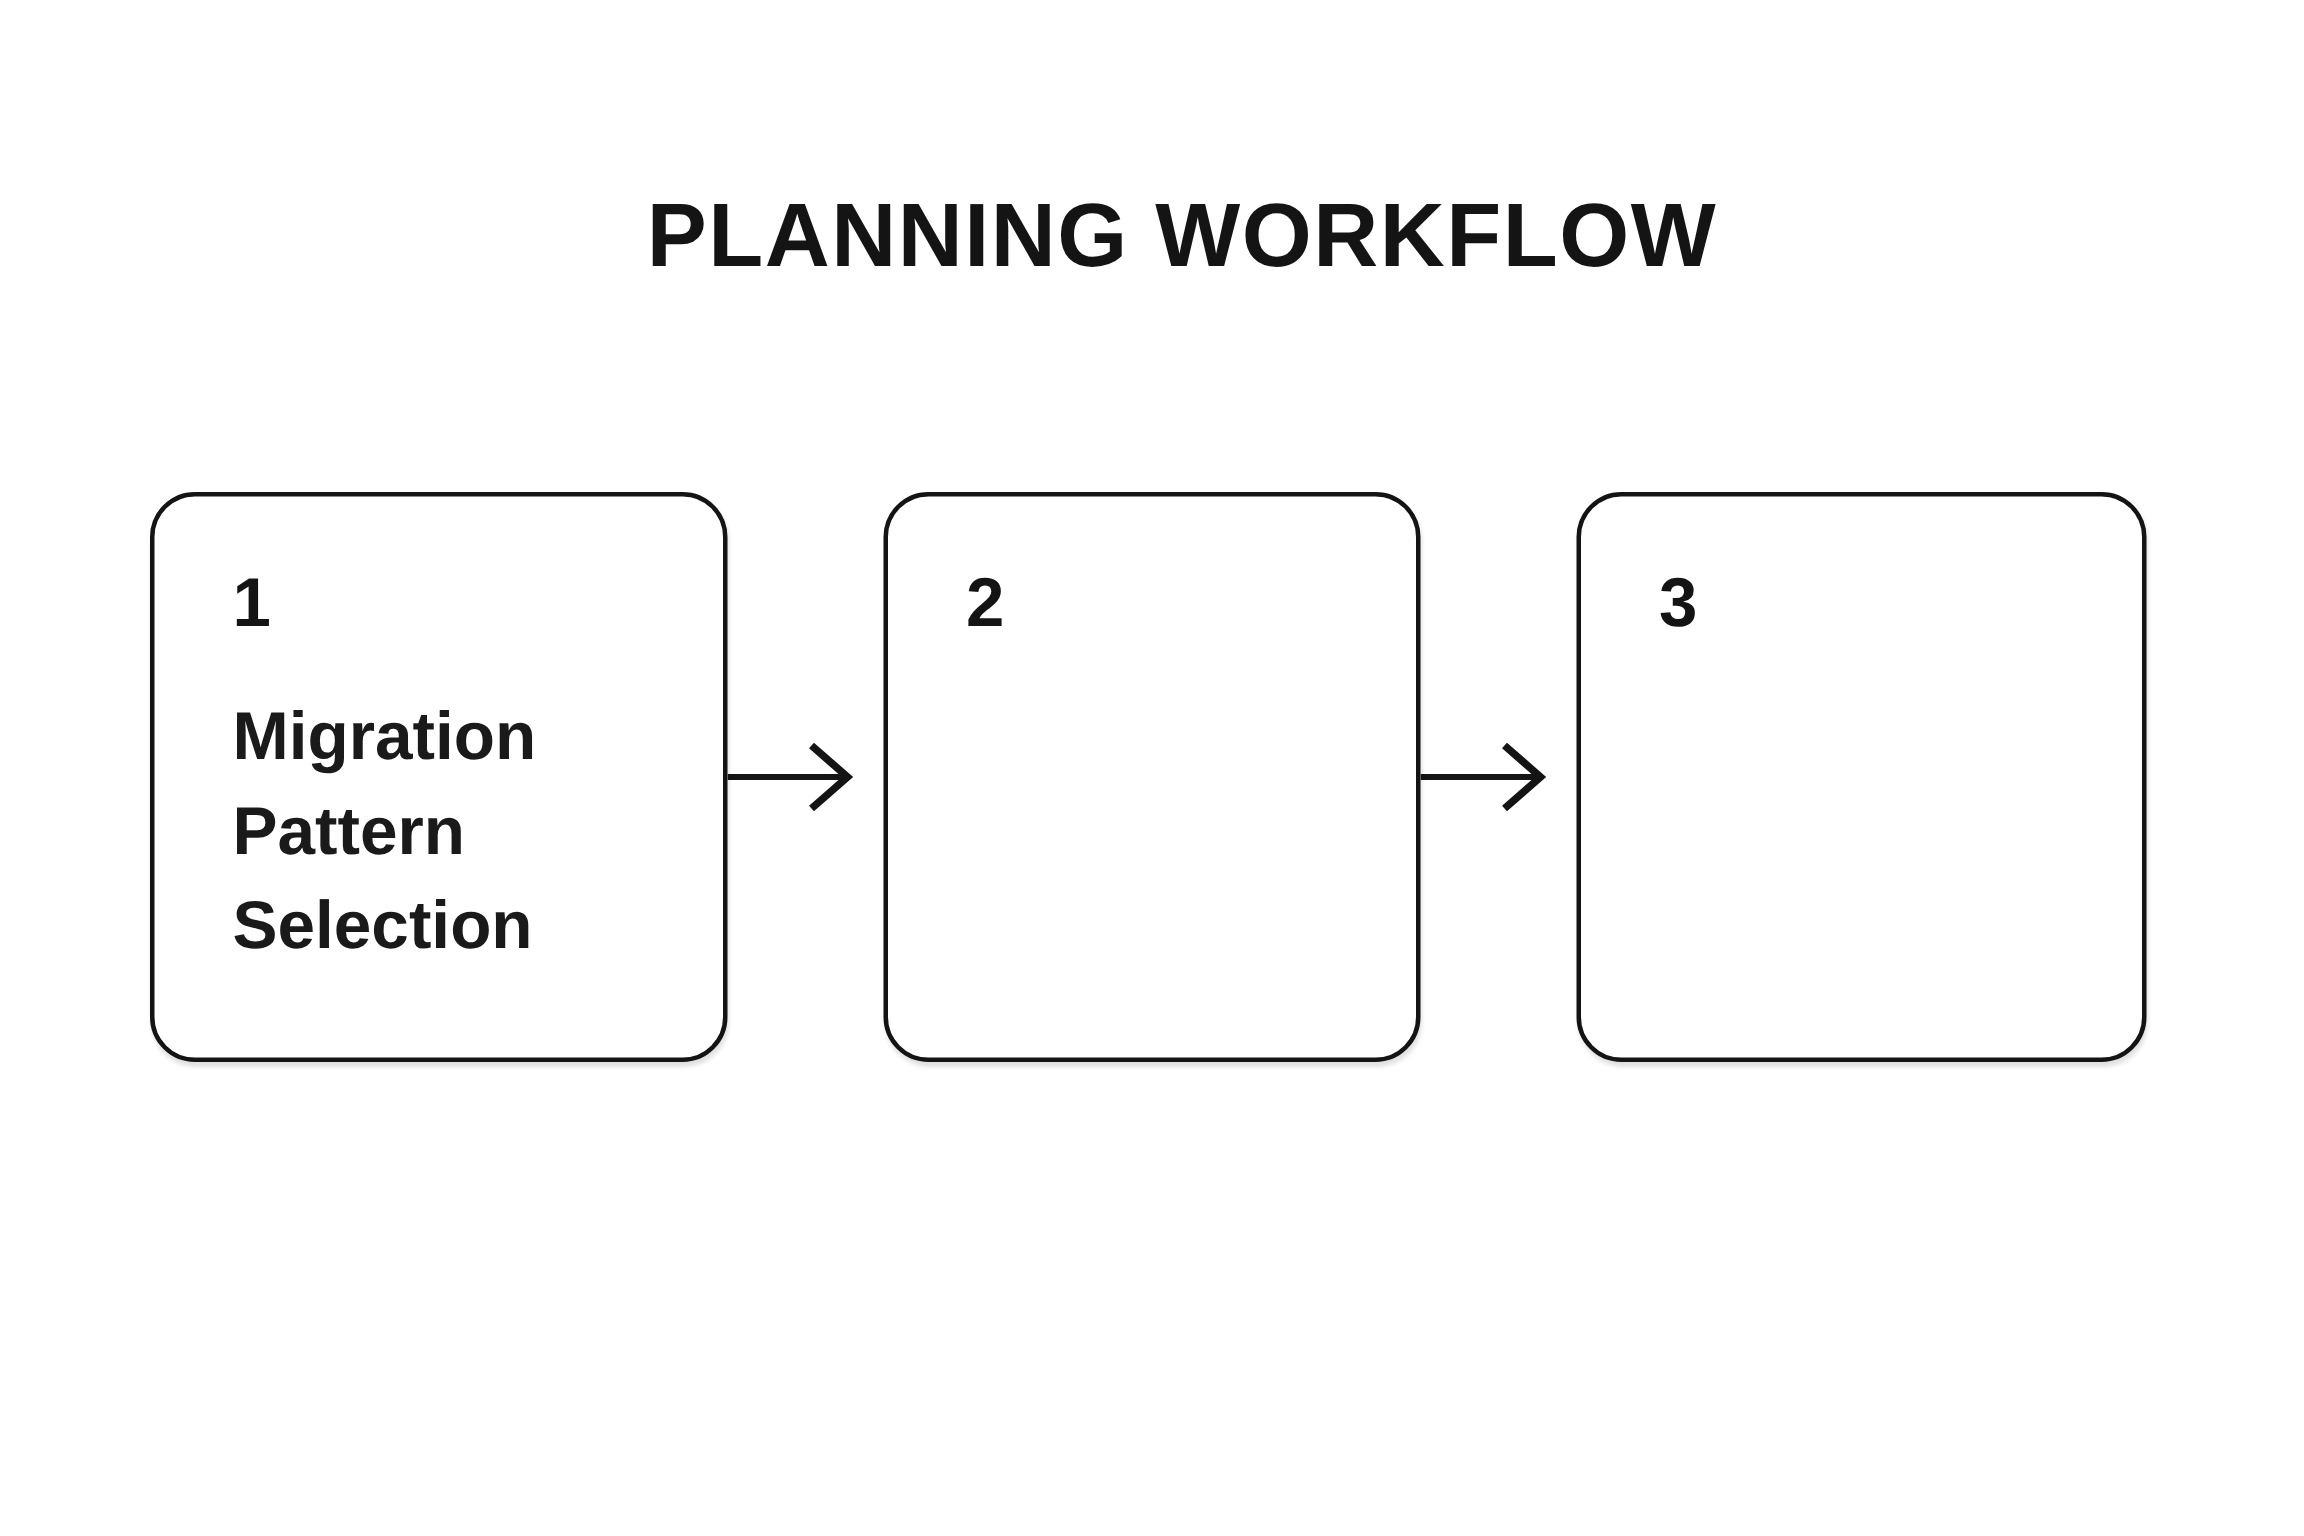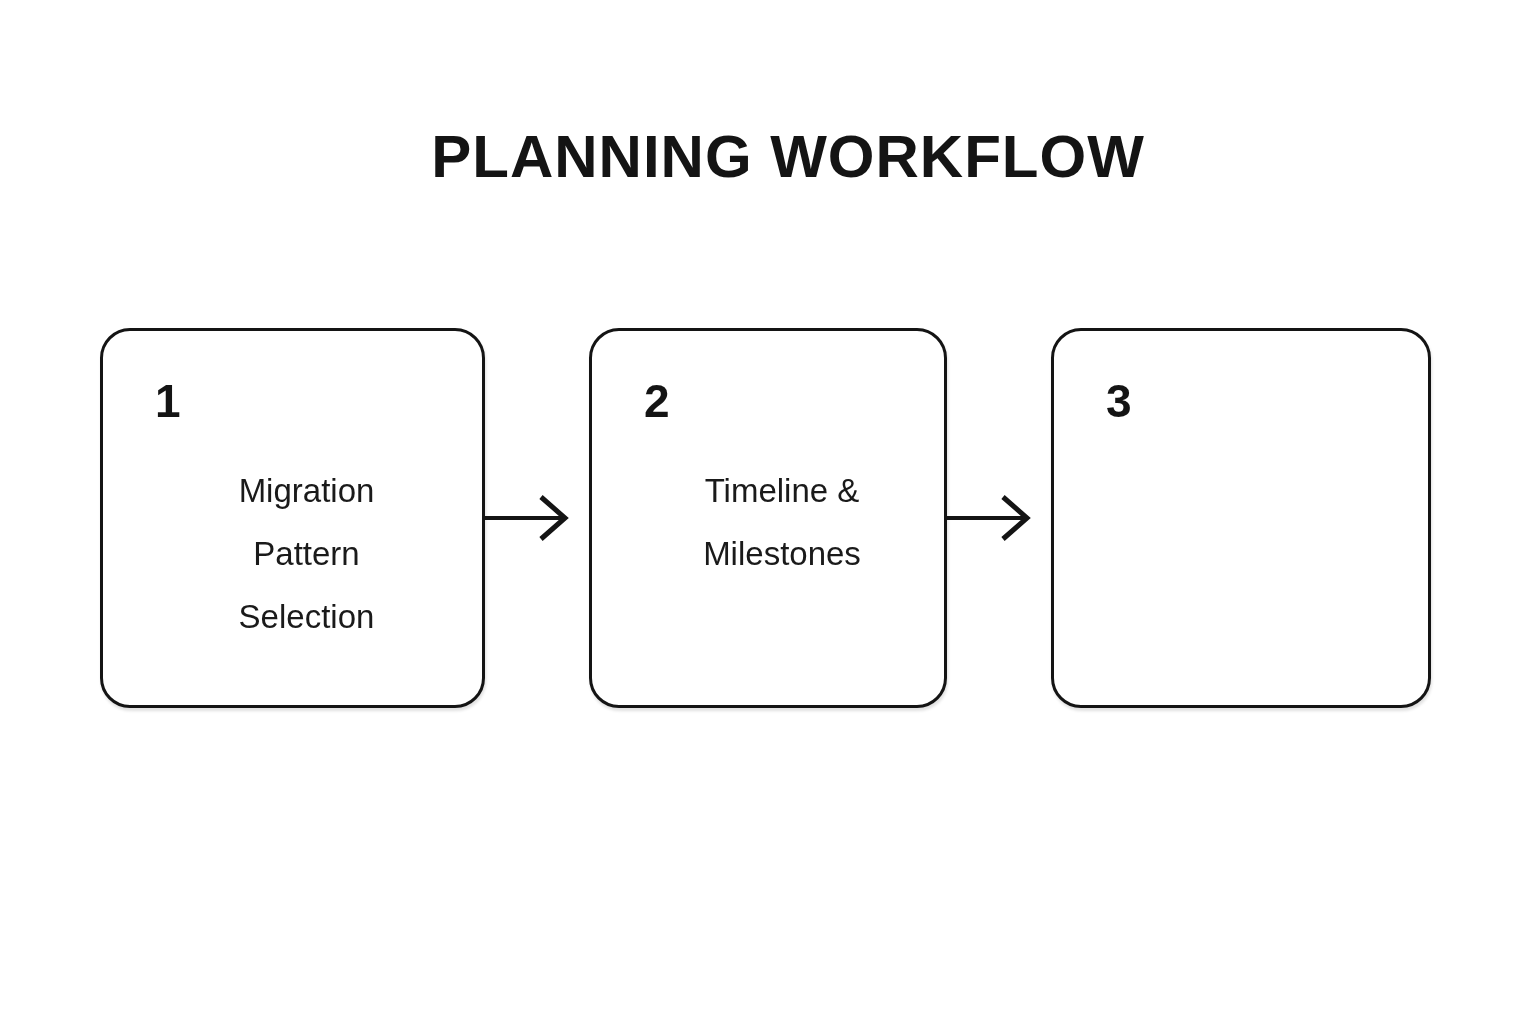--- a/index.html
+++ b/index.html
@@ -51,26 +51,25 @@
   .step-box.w2 { width: 358px; }
   .step-box.w3 { width: 380px; }
   .step-number {
     font-size: 46px;
     font-weight: 700;
     line-height: 56px;
     margin-bottom: 30px;
     color: #141414;
   }
   .step-label {
-    font-size: 33px;
-    font-weight: 400;
+    font-size: 45px;
+    font-weight: 700;
     line-height: 63px;
     white-space: pre-line;
     color: #1a1a1a;
-    text-align: center;
   }
   .arrow {
     width: 104px;
     align-self: center;
     display: flex;
     align-items: center;
     justify-content: flex-start;
   }
   .arrow svg { display: block; }
 </style>
@@ -92,22 +91,20 @@
 
     <div class="arrow">
       <svg width="96" height="48" viewBox="0 0 96 48">
         <line x1="0" y1="24" x2="78" y2="24" stroke="#141414" stroke-width="4"></line>
         <polyline points="56,3 80,24 56,45" fill="none" stroke="#141414" stroke-width="5"></polyline>
       </svg>
     </div>
 
     <div class="step-box w2">
       <div class="step-number">2</div>
-      <div class="step-label">Timeline &amp;
-Milestones</div>
     </div>
 
     <div class="arrow">
       <svg width="96" height="48" viewBox="0 0 96 48">
         <line x1="0" y1="24" x2="78" y2="24" stroke="#141414" stroke-width="4"></line>
         <polyline points="56,3 80,24 56,45" fill="none" stroke="#141414" stroke-width="5"></polyline>
       </svg>
     </div>
 
     <div class="step-box w3">

